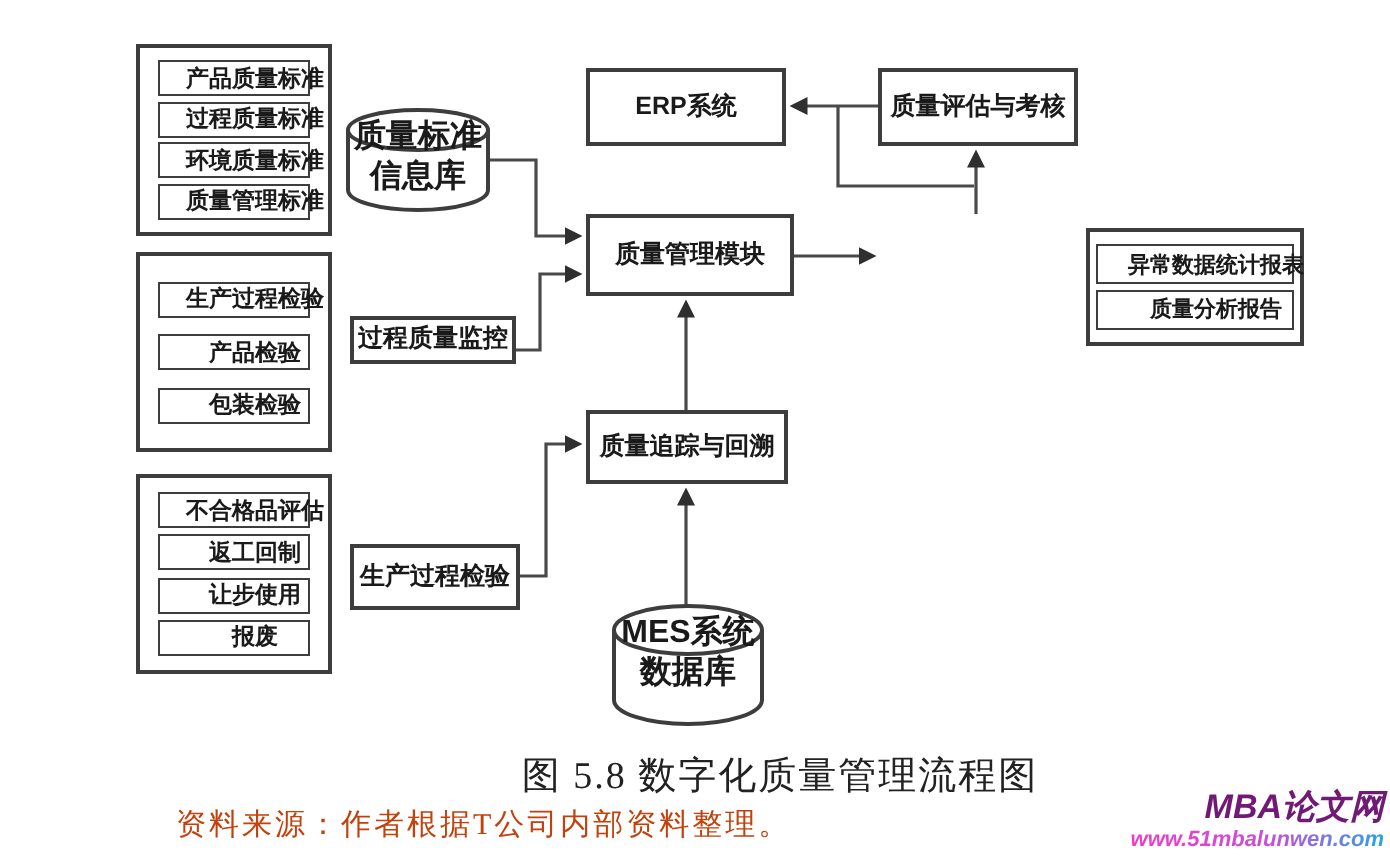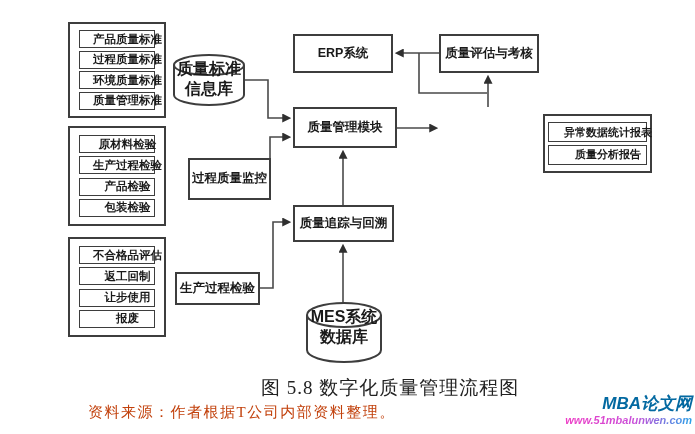--- a/index.html
+++ b/index.html
@@ -18,21 +18,21 @@
   .group .item.wide{width:99px;height:20px;font-size:11px;}
   .cyl-label{position:absolute;text-align:center;font-weight:bold;font-size:16px;
              line-height:1.25;z-index:3;}
   .caption{position:absolute;left:85px;top:375px;width:610px;text-align:center;
            font-family:"Liberation Serif","DejaVu Serif",serif;font-size:19px;
            letter-spacing:1px;color:#222;}
   .source{position:absolute;left:88px;top:403px;
           font-family:"Liberation Serif","DejaVu Serif",serif;font-size:15px;
           letter-spacing:1.5px;color:#c2410c;}
   .watermark{position:absolute;right:3px;top:395px;text-align:right;line-height:1.1;}
-  .wm-name{font-size:17px;font-weight:bold;font-style:italic;color:#0369a1;}
+  .wm-name{font-size:17px;font-weight:bold;font-style:italic;color:#701a75;}
   .wm-url{font-size:11px;font-style:italic;font-weight:bold;
           background:linear-gradient(90deg,#ee3cc5 0%,#c94fd9 55%,#2aa3e8 100%);
           -webkit-background-clip:text;background-clip:text;color:transparent;text-align:center;}
 </style>
 </head>
 <body>
 
 <div class="page">
 
   <svg class="layer" width="695" height="434" viewBox="0 0 695 434">
@@ -61,37 +61,36 @@
   </svg>
 
   <div class="group" style="left:68px;top:22px;width:98px;height:96px;">
     <div class="item">产品质量标准</div>
     <div class="item">过程质量标准</div>
     <div class="item">环境质量标准</div>
     <div class="item">质量管理标准</div>
   </div>
 
   <div class="group" style="left:68px;top:126px;width:98px;height:100px;">
-    <div class="item">原材料检验</div>
     <div class="item">生产过程检验</div>
     <div class="item">产品检验</div>
     <div class="item">包装检验</div>
   </div>
 
   <div class="group" style="left:68px;top:237px;width:98px;height:100px;">
     <div class="item">不合格品评估</div>
     <div class="item">返工回制</div>
     <div class="item">让步使用</div>
     <div class="item">报废</div>
   </div>
 
   <div class="cyl-label" style="left:177px;top:59px;width:64px;">质量标准信息库</div>
   <div class="cyl-label" style="left:310px;top:307px;width:68px;">MES系统数据库</div>
 
-  <div class="box" style="left:175px;top:158px;width:83px;height:42px;margin-left:13px;">过程质量监控</div>
+  <div class="box" style="left:175px;top:158px;width:83px;height:24px;">过程质量监控</div>
 
   <div class="box" style="left:175px;top:272px;width:85px;height:33px;">生产过程检验</div>
 
   <div class="box" style="left:293px;top:34px;width:100px;height:39px;">ERP系统</div>
 
   <div class="box" style="left:439px;top:34px;width:100px;height:39px;">质量评估与考核</div>
 
   <div class="box" style="left:293px;top:107px;width:104px;height:41px;">质量管理模块</div>
 
 

